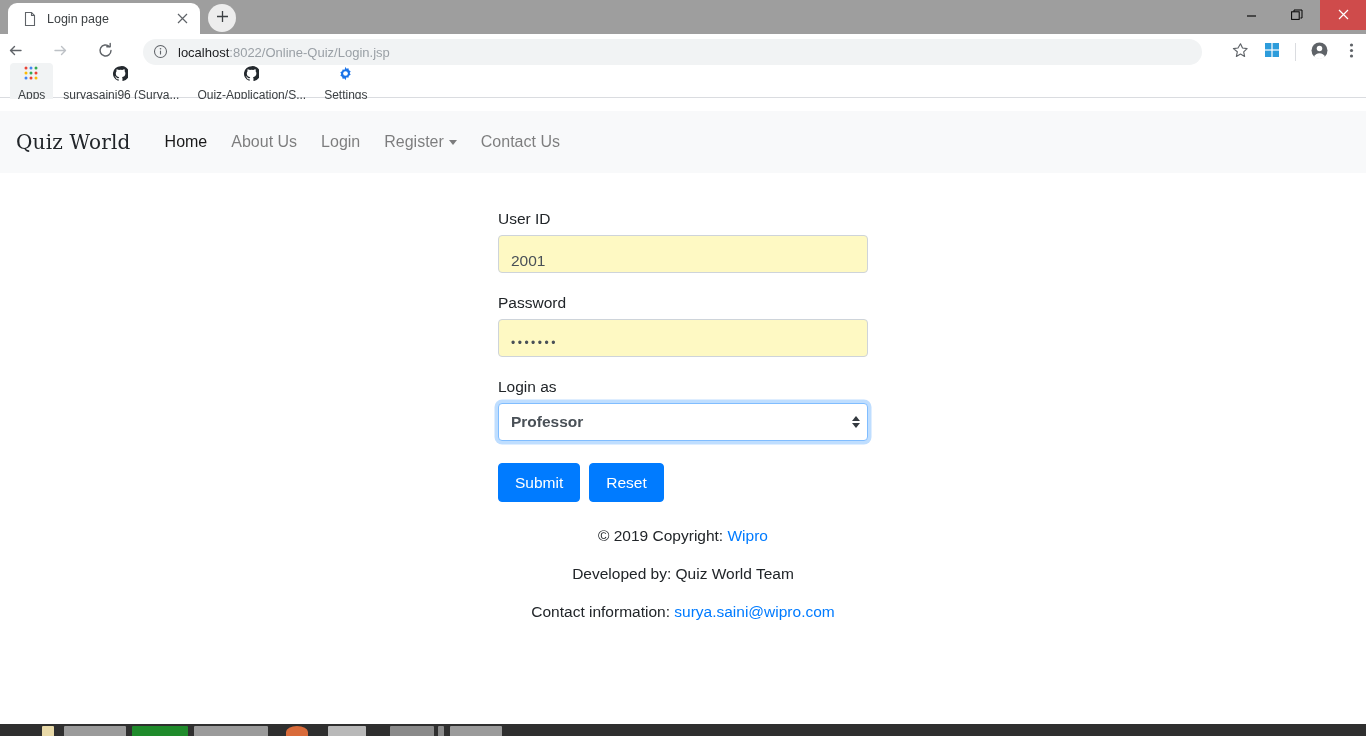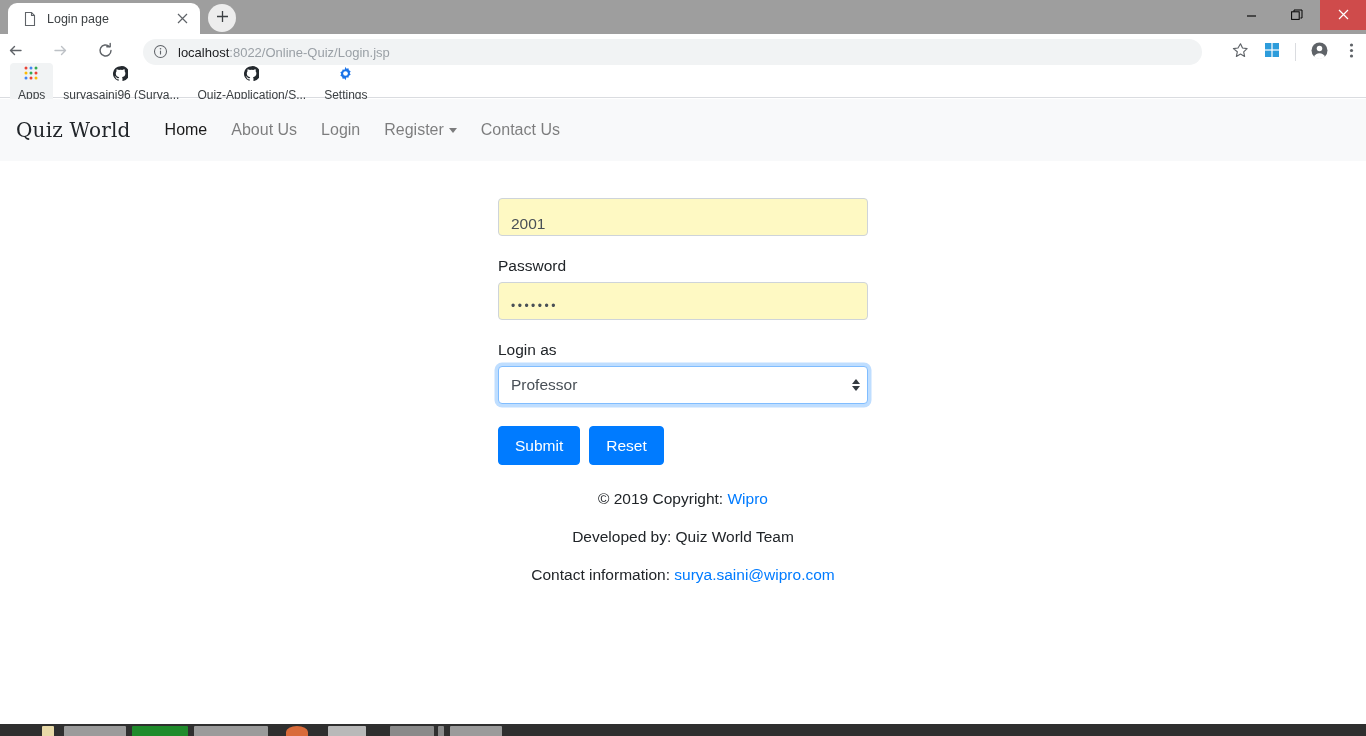--- a/index.html
+++ b/index.html
@@ -97,21 +97,21 @@
 
   
   .viewport {
     position: absolute; top: 99px; left: 0;
     width: 1366px; height: 625px; background: #ffffff;
     overflow: hidden;
   }
 
   .navbar {
     height: 62px; background: #f8f9fa;
-    display: flex; align-items: center; padding: 5px 16px;
+    display: flex; align-items: center; padding: 5px 16px; margin-top: 12px;
   }
   .brand {
     font-size: 20px; color: #212529; margin-right: 22px;
     font-family: "DejaVu Serif", "Liberation Serif", serif;
     font-weight: 400;
     letter-spacing: .2px;
   }
   .navlinks { display: flex; align-items: center; }
   .navlink {
     font-size: 16px; color: rgba(0,0,0,.5);
@@ -135,21 +135,21 @@
   .form-group { margin-bottom: 21px; }
   .form-control {
     width: 370px; height: 38px;
     border: 1px solid #ced4da; border-radius: 4px;
     background: #fef9c3; font-size: 15.5px; color: #495057;
     padding: 16px 12px; outline: none;
     font-family: "Liberation Sans", sans-serif;
     display: flex; align-items: flex-start;
   }
   .pw-dots { letter-spacing: 2.5px; font-size: 12px; color: #495057; }
-  .select-wrap { position: relative; width: 376px; }
+  .select-wrap { position: relative; width: 376px; font-weight: bold; }
   .form-select {
     width: 370px; height: 38px;
     border: 1px solid #80bdff; border-radius: 4px;
     background: #fff; font-size: 15.5px; color: #495057;
     padding: 0 12px; outline: none;
     box-shadow: 0 0 0 3.5px rgba(0,123,255,.25);
     display: flex; align-items: center;
   }
   .select-arrows {
     position: absolute; right: 14px; top: 50%;
@@ -382,20 +382,21 @@
         <div class="navlink">
           <span>Contact Us</span>
         </div>
       </div>
     </div>
 
     <div class="container">
       <form class="form-wrap">
 
         <div class="form-group">
+          <label class="form-label">User ID</label>
           <div class="form-control">
             <span>2001</span>
           </div>
         </div>
 
         <div class="form-group">
           <label class="form-label">Password</label>
           <div class="form-control">
             <span class="pw-dots">•••••••</span>
           </div>

